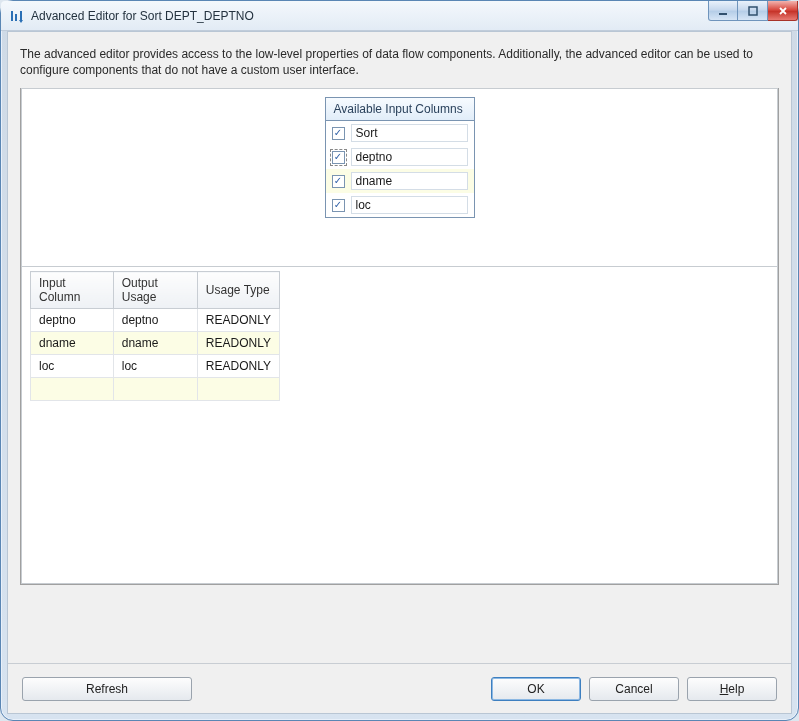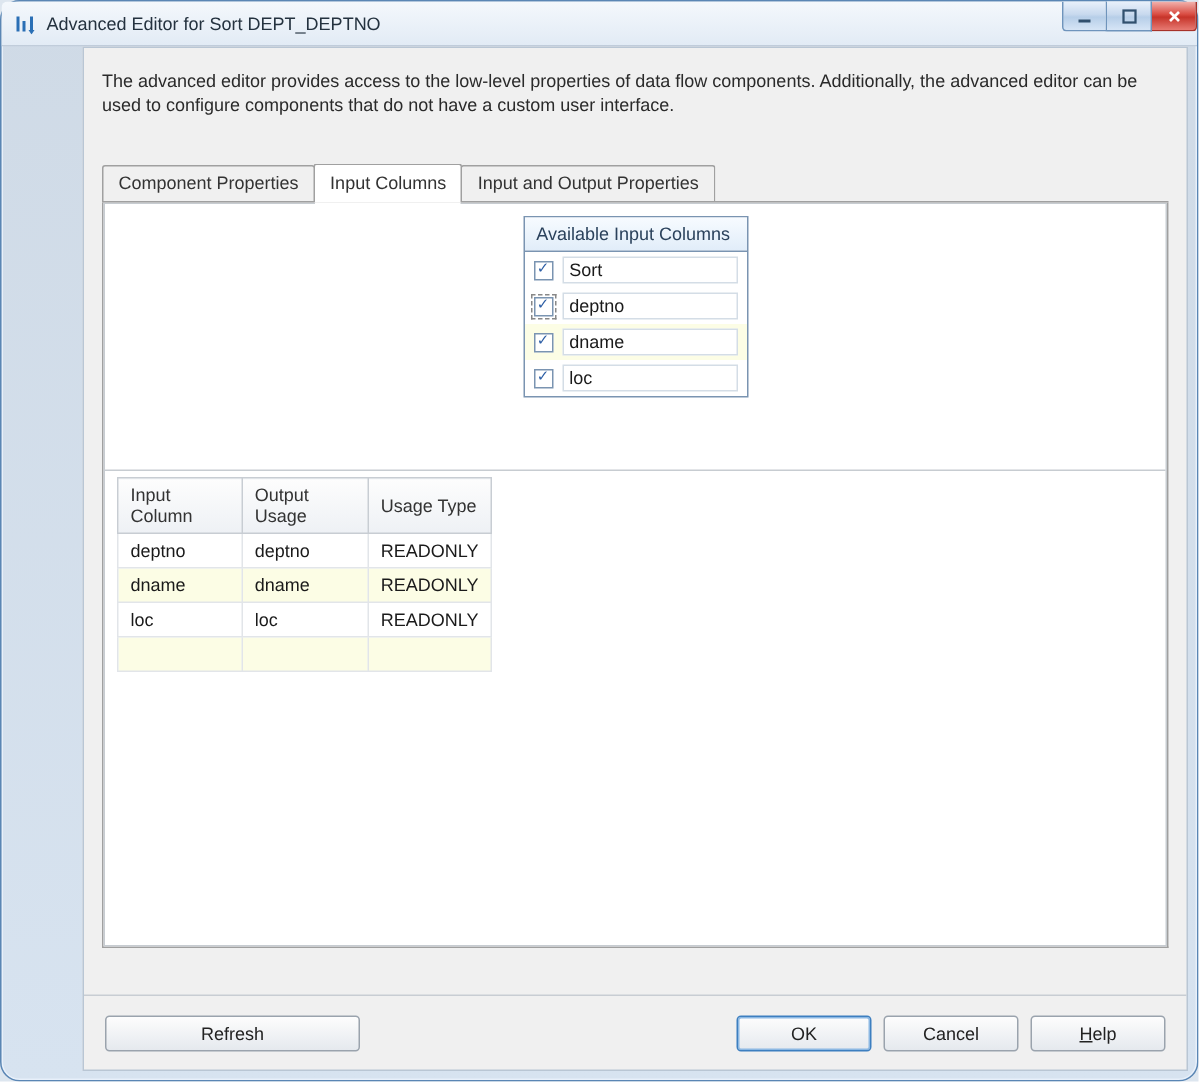--- a/index.html
+++ b/index.html
@@ -59,21 +59,20 @@
     border-bottom-right-radius:3px;
   }
   .win-btn.min { border-bottom-left-radius:3px; }
   .win-btn svg { display:block; }
 
   
   .client {
     position:absolute; left:6px; right:6px; top:30px; bottom:6px;
     background:#f0f0f0;
     border:1px solid #b9c6d4;
-    margin-left:48px;
   }
   .intro {
     padding: 14px 12px 10px 12px;
     font-size: 12px;
     color:#2a2a2a;
     line-height: 1.35;
   }
 
   
   .tabs-row {
@@ -241,25 +240,20 @@
             <path d="M2 2 L8 8 M8 2 L2 8" stroke="#fff" stroke-width="1.8"></path>
           </svg>
       </div>
     </div>
   </div>
 
   <div class="client">
 
     <div class="intro">The advanced editor provides access to the low-level properties of data flow components. Additionally, the advanced editor can be used to configure components that do not have a custom user interface.</div>
 
-    <div class="tabs-row" id="tabs-row">
-        <div class="tab"><span>Component Properties</span></div>
-        <div class="tab active"><span>Input Columns</span></div>
-        <div class="tab"><span>Input and Output Properties</span></div>
-      </div>
 
     <div class="tab-panel">
       <div class="group-frame">
 
         <div class="avail-panel">
           <div class="avail-header">Available Input Columns</div>
           <div id="avail-body">
               <div class="avail-row">
                 <span class="cb">✓</span>
                 <span class="label">Sort</span>

